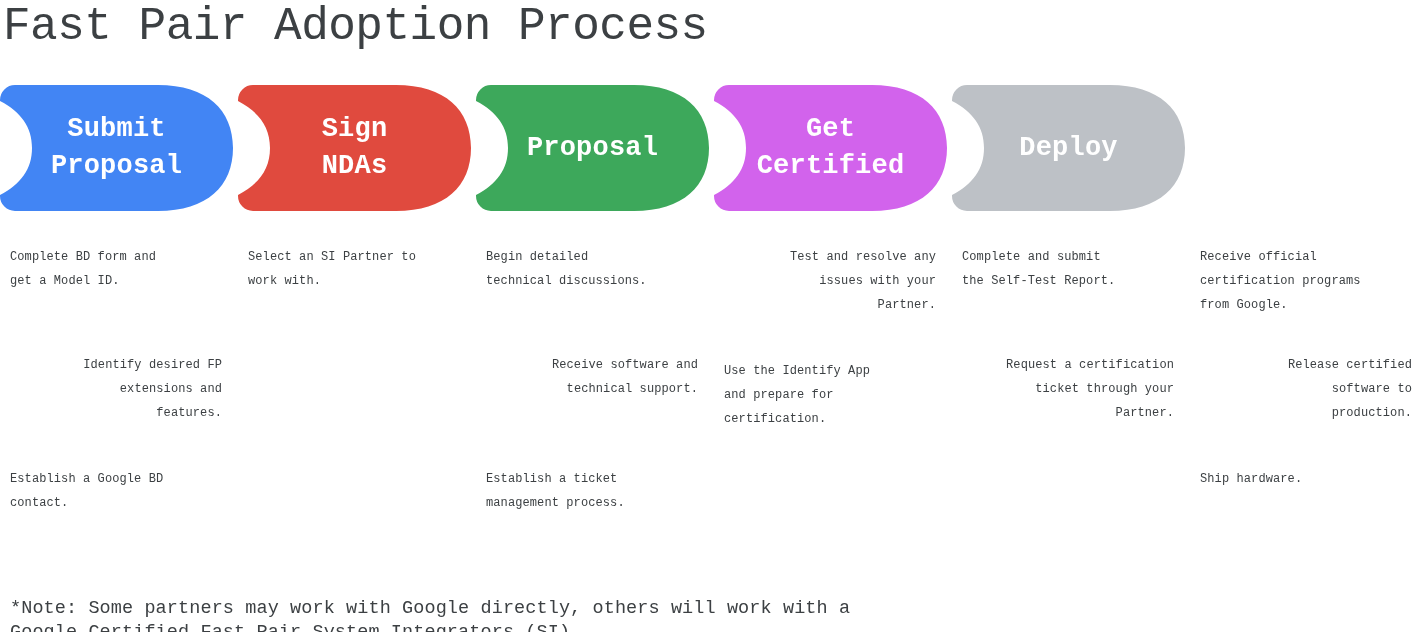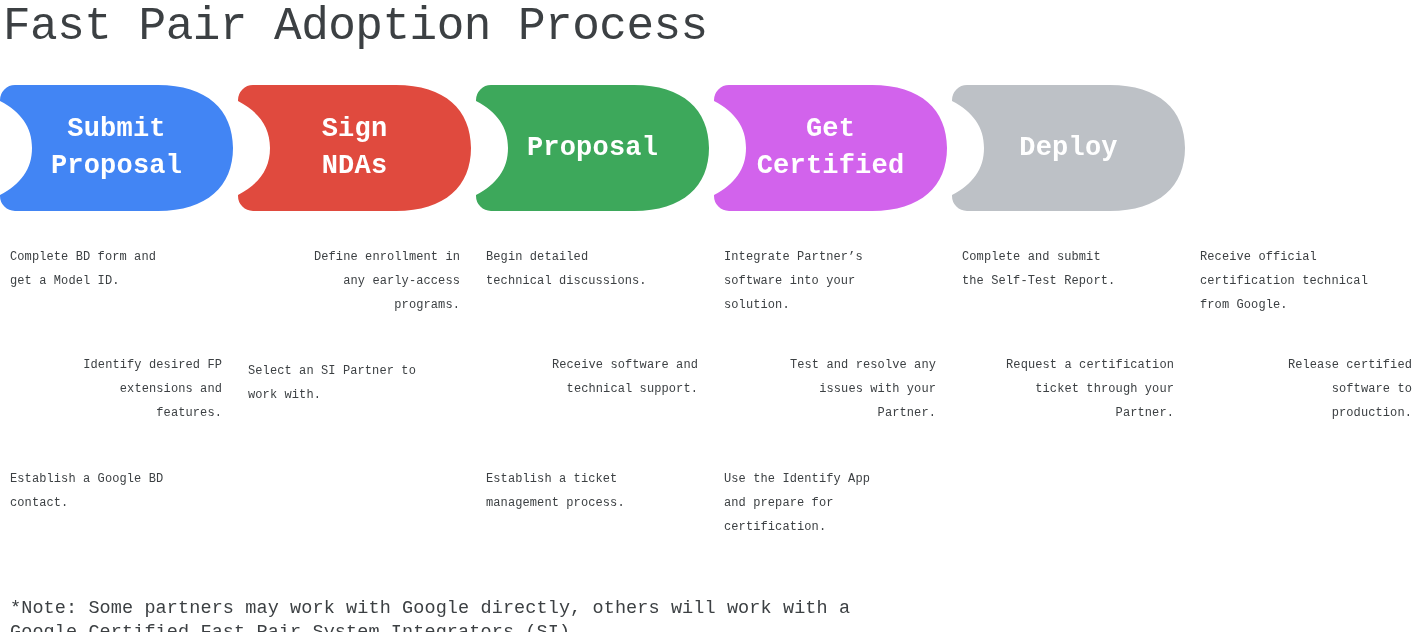--- a/index.html
+++ b/index.html
@@ -142,63 +142,58 @@
       <div class="desc-item r1">Complete BD form and
 get a Model ID.</div>
       <div class="desc-item r2">Identify desired FP
 extensions and
 features.</div>
       <div class="desc-item r3">Establish a Google BD
 contact.</div>
     </div>
 
     <div class="desc-col">
-      <div class="desc-item r2">Define enrollment in
-any early-access
-programs.</div>
       <div class="desc-item r3">Select an SI Partner to
 work with.</div>
     </div>
 
     <div class="desc-col">
       <div class="desc-item r1">Begin detailed
 technical discussions.</div>
       <div class="desc-item r2">Receive software and
 technical support.</div>
       <div class="desc-item r3">Establish a ticket
 management process.</div>
     </div>
 
     <div class="desc-col">
-      <div class="desc-item r1">Integrate Partner’s
-software into your
-solution.</div>
       <div class="desc-item r2">Test and resolve any
 issues with your
 Partner.</div>
       <div class="desc-item r3">Use the Identify App
 and prepare for
 certification.</div>
     </div>
 
     <div class="desc-col">
       <div class="desc-item r1">Complete and submit
 the Self-Test Report.</div>
       <div class="desc-item r2">Request a certification
 ticket through your
 Partner.</div>
     </div>
 
     <div class="desc-col">
       <div class="desc-item r1">Receive official
-certification technical
+certification programs
 from Google.</div>
       <div class="desc-item r2">Release certified
 software to
 production.</div>
+      <div class="desc-item r3">Ship hardware.</div>
     </div>
 
   </div>
 
   <div class="footnote">*Note: Some partners may work with Google directly, others will work with a
 Google Certified Fast Pair System Integrators (SI).</div>
 
 </div>
 
 </body></html>

